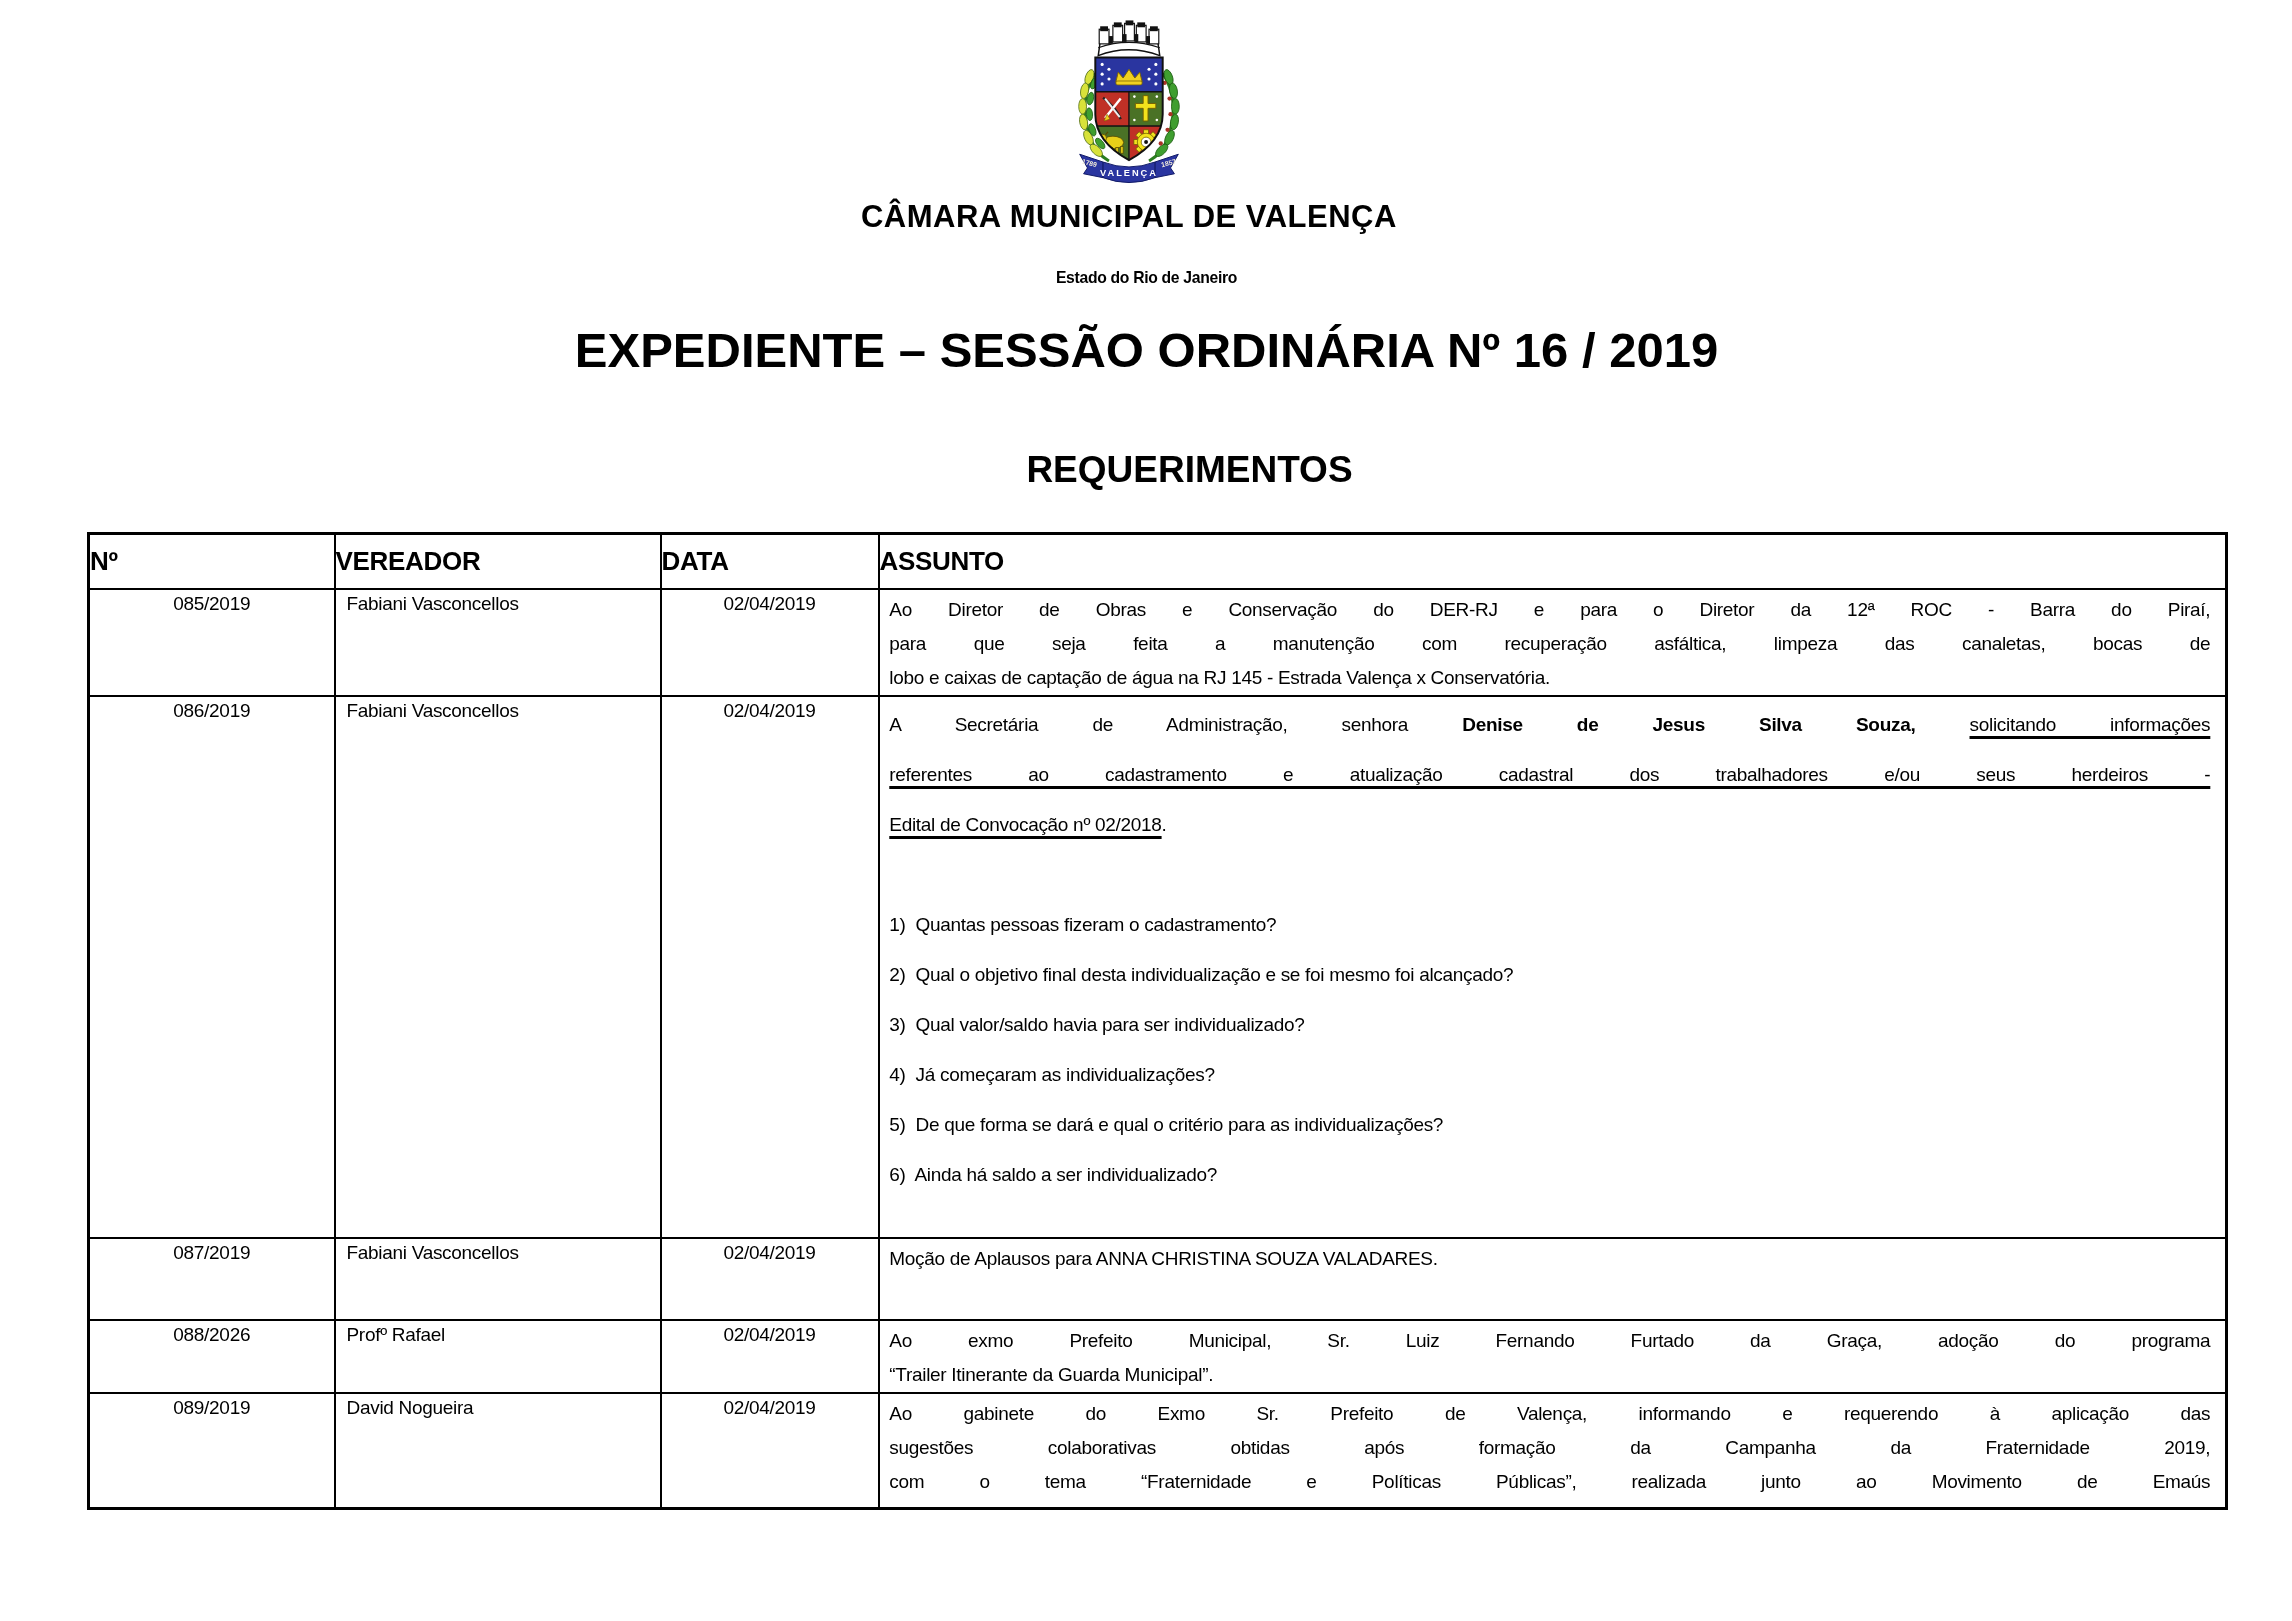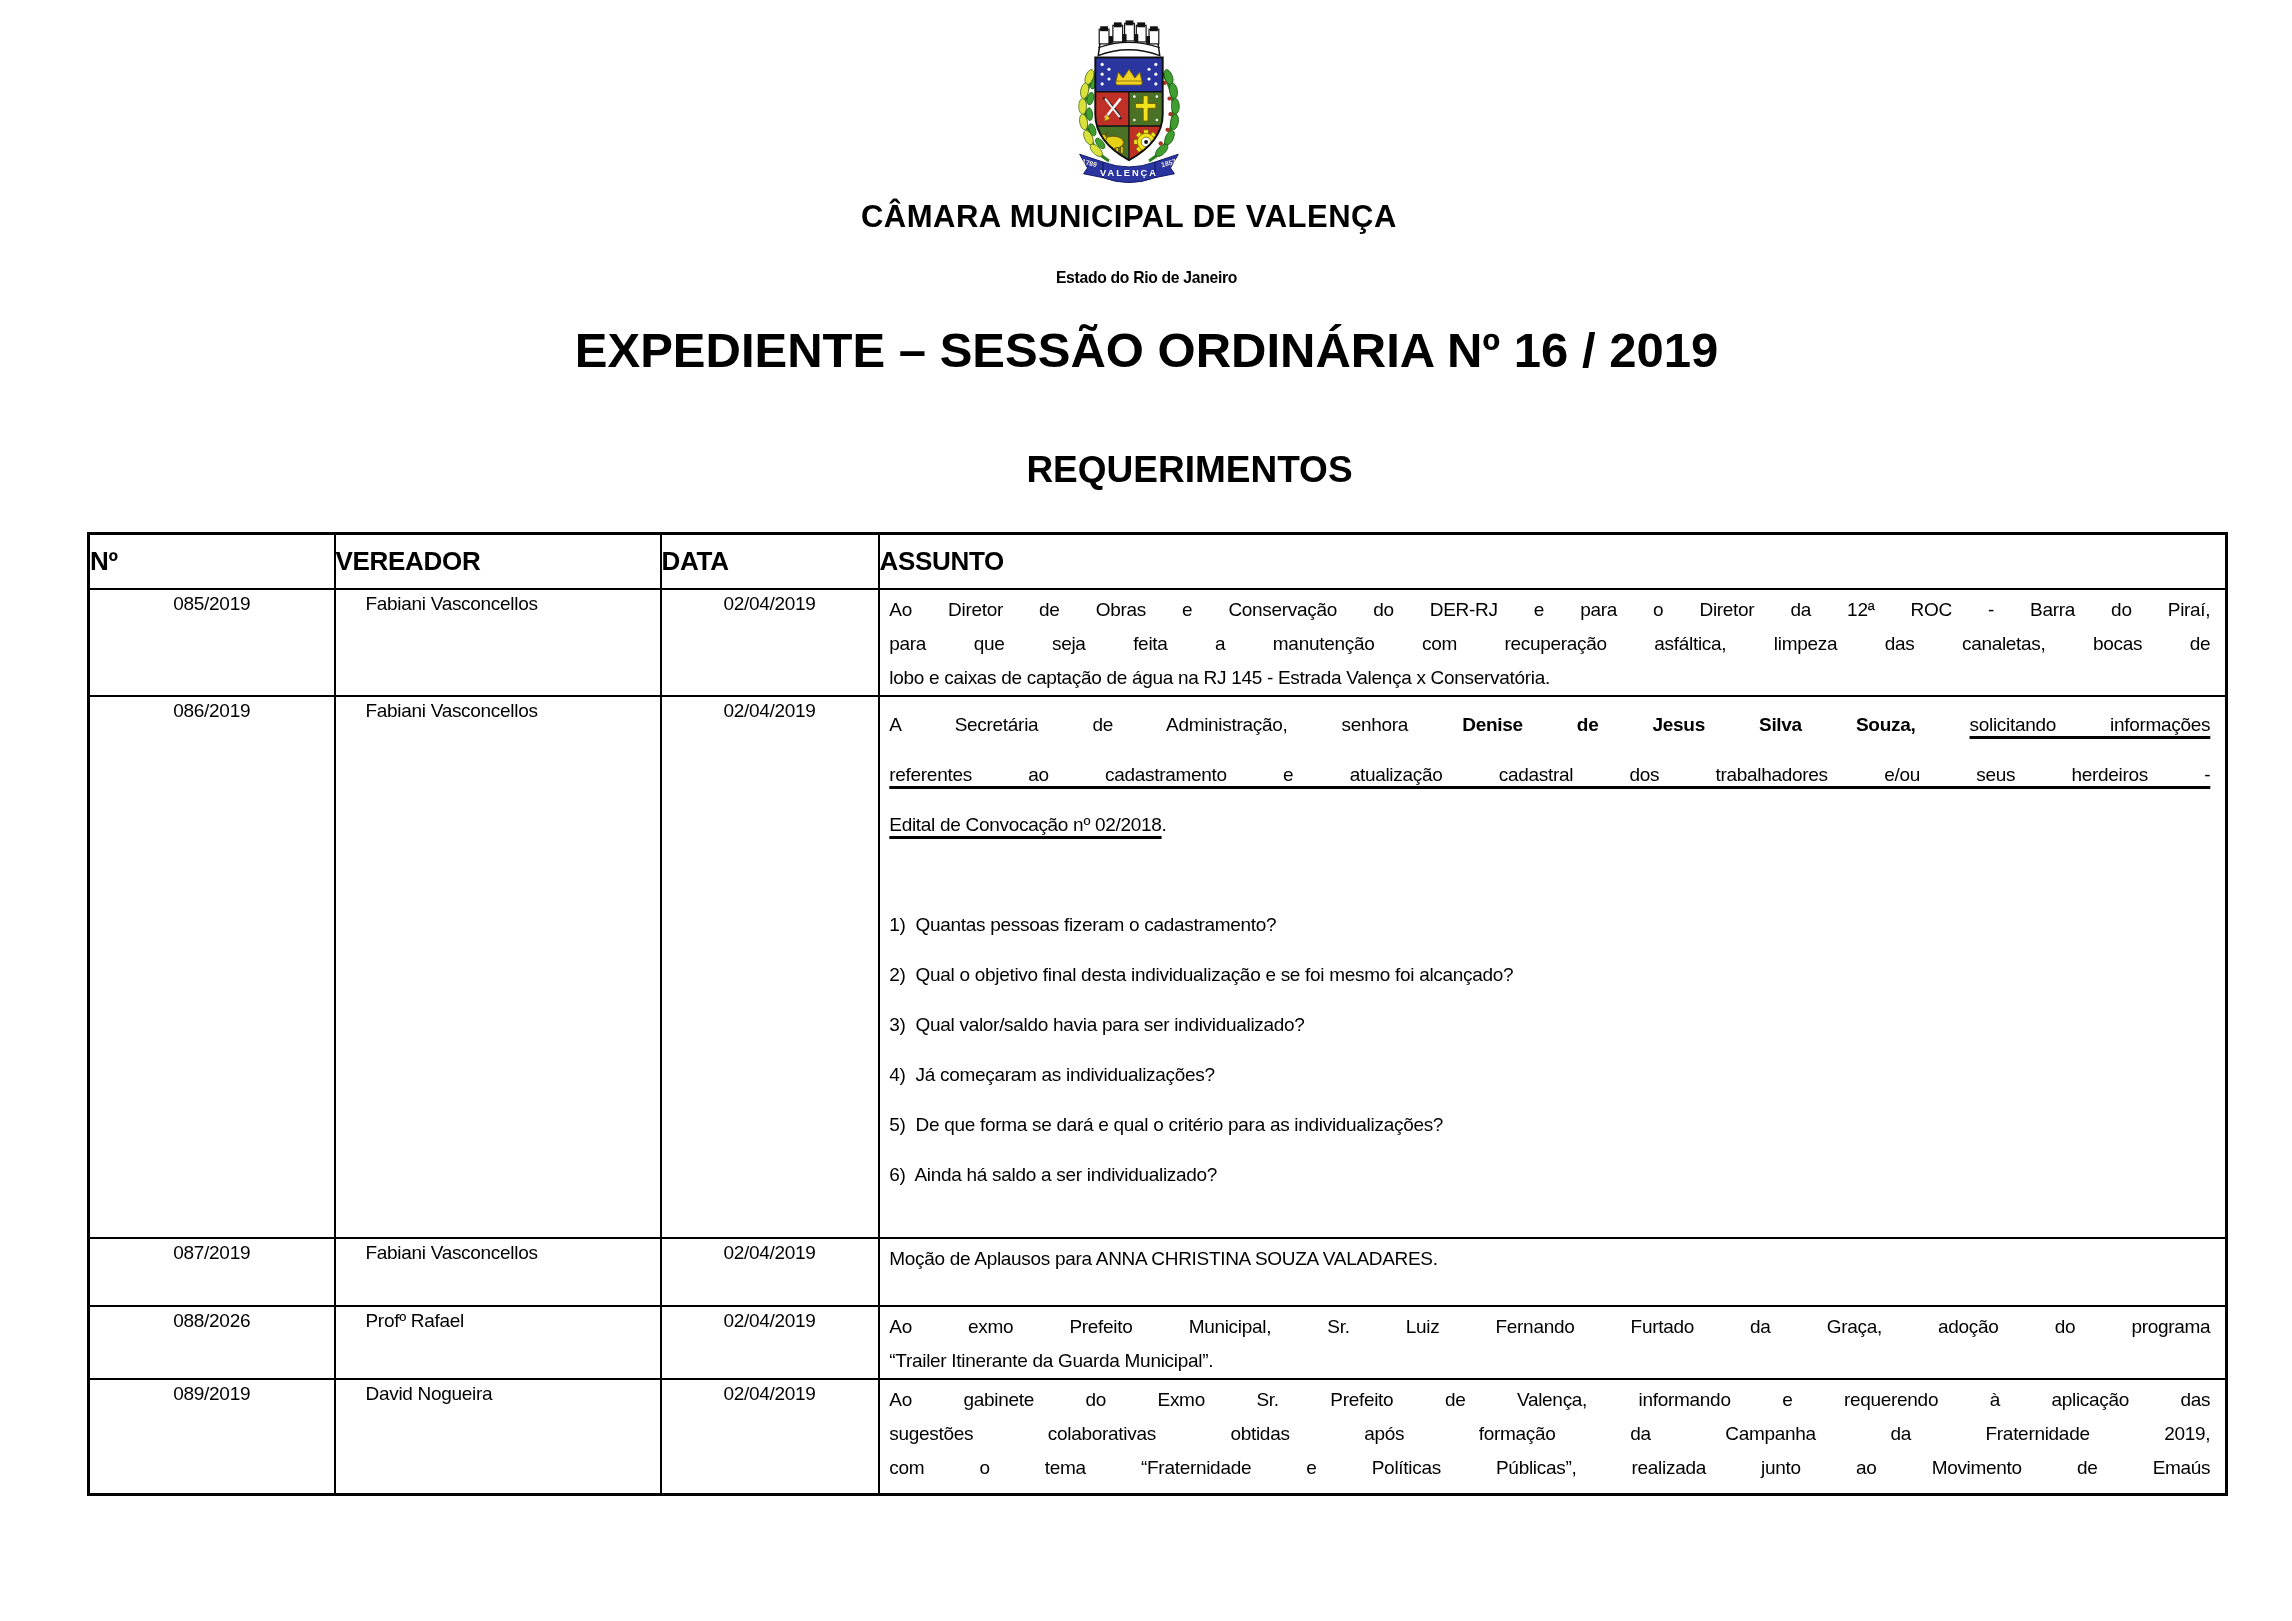--- a/index.html
+++ b/index.html
@@ -25,24 +25,24 @@
     border:2.9px solid #000;height:53px;padding:0;
     font-size:26px;font-weight:bold;text-align:left;vertical-align:middle;
     letter-spacing:-0.3px;
   }
   td{
     border:2.9px solid #000;border-left-width:2px;border-right-width:2px;
     vertical-align:top;font-size:19px;letter-spacing:-0.3px;
     padding:2.9px 9.8px 0 9.8px;
   }
   tr.r-head{height:53px;} tr.r0{height:101px;} tr.r1{height:542px;}
-  tr.r2{height:68px;} tr.r3{height:72px;} tr.r4{height:116px;}
+  tr.r2{height:82px;} tr.r3{height:72px;} tr.r4{height:116px;}
   td.num{text-align:center;}
   td.date{text-align:center;border-radius:19px;}
-  td.ver{padding-left:30px;margin-left:21px;}
+  td.ver{padding-left:11px;margin-left:21px;}
   td.assunto{padding:2.9px 14.7px 0 9.8px;}
   .line{line-height:34px;text-align:justify;min-height:34px;}
   .line.fill{text-align-last:justify;}
   tr.r1 .line{line-height:50px;min-height:50px;}
   .questions{margin-top:50px;}
   .seg-b{font-weight:bold;}
   .seg-u{text-decoration:underline;text-decoration-thickness:2.5px;text-underline-offset:4.9px;}
 </style>
 </head>
 <body>

